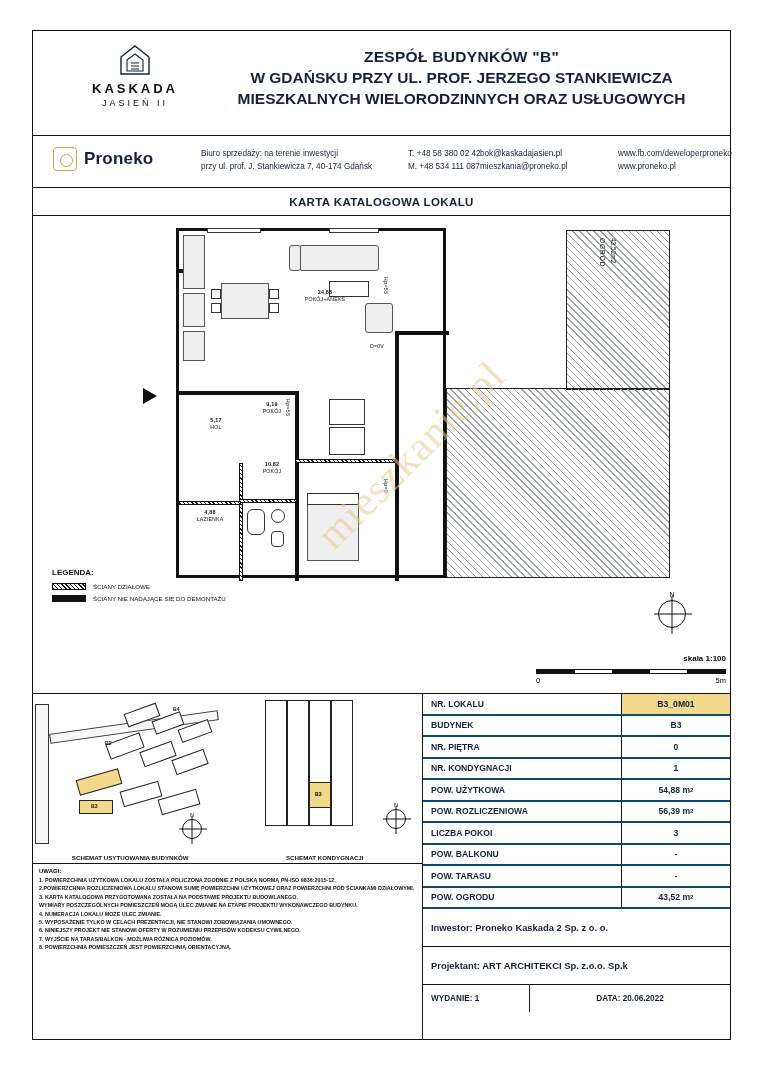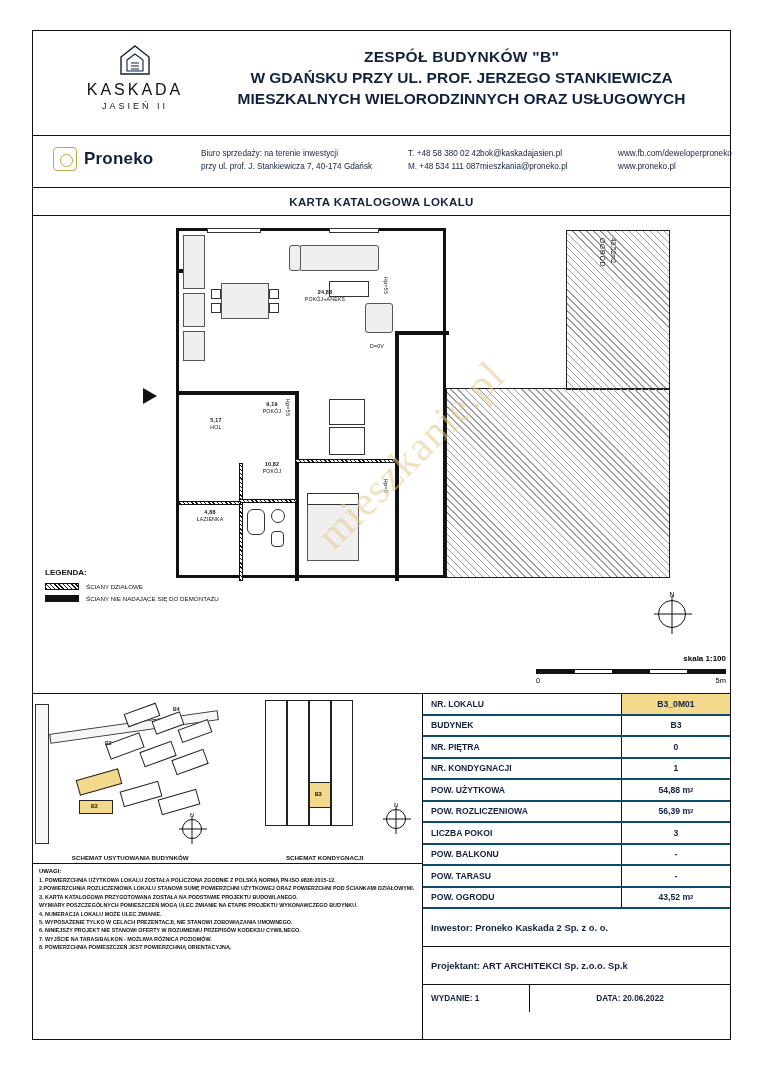--- a/index.html
+++ b/index.html
@@ -25,21 +25,21 @@
     border-bottom:1px solid #111;
   }
   .logo-k {
     position:absolute; left:22px; top:12px;
     width:160px; text-align:center;
   }
   .logo-k .house {
     width:34px; height:34px; margin:0 auto 4px;
   }
   .logo-k .name {
-    font-size:16px; letter-spacing:3px; font-weight:400; color:#111;
+    font-size:13px; letter-spacing:3px; font-weight:700; color:#111;
   }
   .logo-k .sub {
     font-size:9px; letter-spacing:3px; color:#111; margin-top:2px;
   }
   .hdr-title {
     position:absolute; left:170px; right:10px; top:16px;
     text-align:center;
     font-weight:bold;
     font-size:15.5px;
     line-height:1.35;
@@ -148,21 +148,21 @@
   .furn { position:absolute; border:1px solid #333; background:#fff; }
   .furn-g { position:absolute; border:1px solid #555; background:#efefef; }
   .arrow-in {
     position:absolute; left:110px; top:172px;
     width:0; height:0;
     border-top:8px solid transparent;
     border-bottom:8px solid transparent;
     border-left:14px solid #111;
   }
   
-  .legend { position:absolute; left:12px; top:352px; font-size:7px; color:#111; }
+  .legend { position:absolute; left:19px; top:352px; font-size:7px; color:#111; }
   .legend .ttl { font-weight:bold; font-size:8px; margin-bottom:6px; }
   .legend .row { display:flex; align-items:center; gap:7px; margin-bottom:5px; }
   .legend .sw1 {
     width:34px; height:7px;
     background:repeating-linear-gradient(45deg,#111 0 1px,#fff 1px 3px);
     border:1px solid #111;
   }
   .legend .sw2 { width:34px; height:7px; background:#111; }
   .legend .lt { font-size:6.2px; }
   

